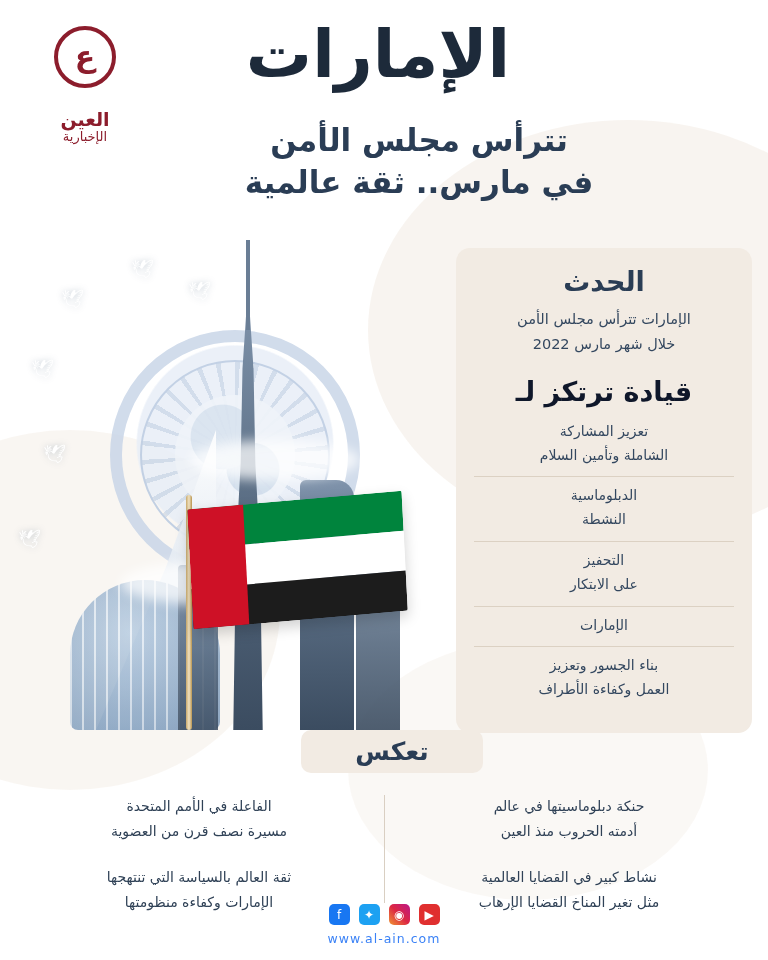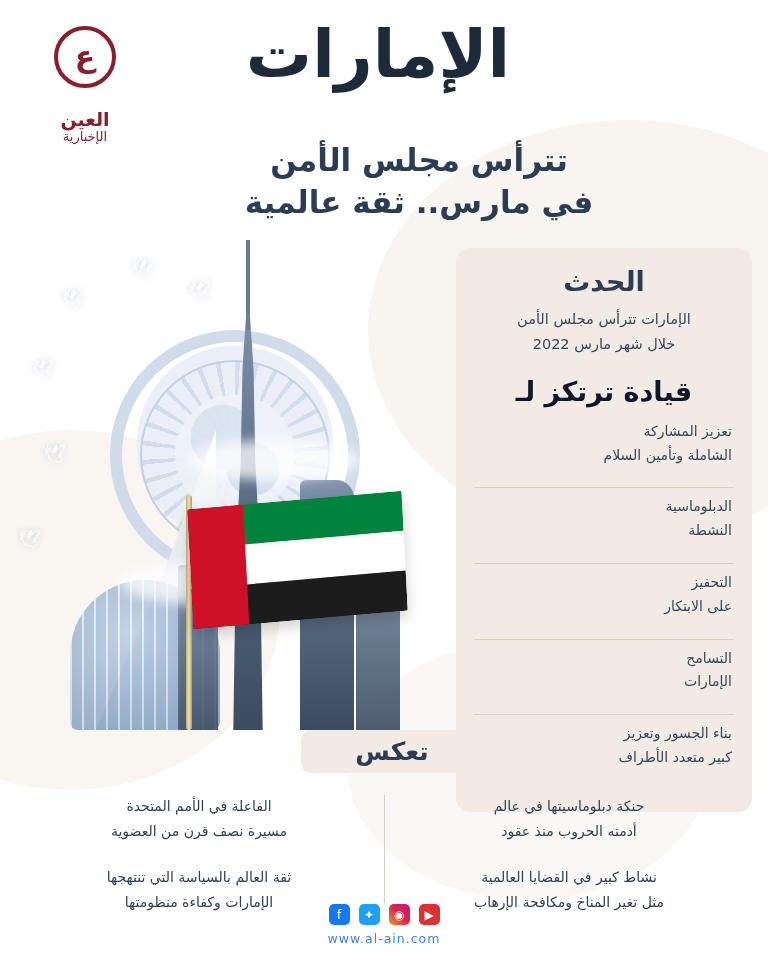--- a/index.html
+++ b/index.html
@@ -84,21 +84,21 @@
     text-align: center;
     font-family: "DejaVu Sans", "Liberation Sans", sans-serif;
     font-size: 66px;
     font-weight: bold;
     color: #1d2a3a;
     line-height: 1;
     z-index: 5;
   }
   .headline {
     position: absolute;
-    top: 140px;
+    top: 120px;
     right: 40px;
     left: 110px;
     text-align: center;
     z-index: 6;
   }
   .headline-line {
     font-size: 31px;
     font-weight: bold;
     color: #2a3d55;
     letter-spacing: 2px;
@@ -292,25 +292,26 @@
     letter-spacing: 1.2px;
   }
   .panel-heading-2 {
     text-align: center;
     font-size: 27px;
     font-weight: bold;
     color: #0f172a;
     margin: 18px 0 6px 0;
   }
   .bullet {
+    text-align: center;
     font-size: 14px;
     color: #33475f;
     line-height: 1.7;
     letter-spacing: 1.1px;
-    padding: 7px 2px 20px 2px;
+    padding: 7px 2px 9px 2px;
     border-bottom: 1px solid #dcd1c3;
   }
   .bullet:last-child { border-bottom: none; }
 
   
   .reflect-title-wrap {
     position: absolute;
     left: 16px; right: 0;
     top: 730px;
     display: flex;
@@ -459,47 +460,46 @@
     </div>
     <div class="bullet">
       <div>الدبلوماسية</div>
       <div>النشطة</div>
     </div>
     <div class="bullet">
       <div>التحفيز</div>
       <div>على الابتكار</div>
     </div>
     <div class="bullet">
-      <div>التسامح</div>
       <div>الإمارات</div>
     </div>
     <div class="bullet">
       <div>بناء الجسور وتعزيز</div>
-      <div>كبير متعدد الأطراف</div>
+      <div>العمل وكفاءة الأطراف</div>
     </div>
   </div>
 
   <div class="reflect-title-wrap">
     <div class="reflect-title">تعكس</div>
   </div>
 
   <div class="reflect-sep"></div>
 
   <div class="reflect-grid">
     <div class="reflect-item">
       <div>حنكة دبلوماسيتها في عالم</div>
-      <div>أدمته الحروب منذ عقود</div>
+      <div>أدمته الحروب منذ العين</div>
     </div>
     <div class="reflect-item">
       <div>الفاعلة في الأمم المتحدة</div>
       <div>مسيرة نصف قرن من العضوية</div>
     </div>
     <div class="reflect-item">
       <div>نشاط كبير في القضايا العالمية</div>
-      <div>مثل تغير المناخ ومكافحة الإرهاب</div>
+      <div>مثل تغير المناخ القضايا الإرهاب</div>
     </div>
     <div class="reflect-item">
       <div>ثقة العالم بالسياسة التي تنتهجها</div>
       <div>الإمارات وكفاءة منظومتها</div>
     </div>
   </div>
 
   <div class="footer">
     <div class="social">
       <span class="s-yt">▶</span>

